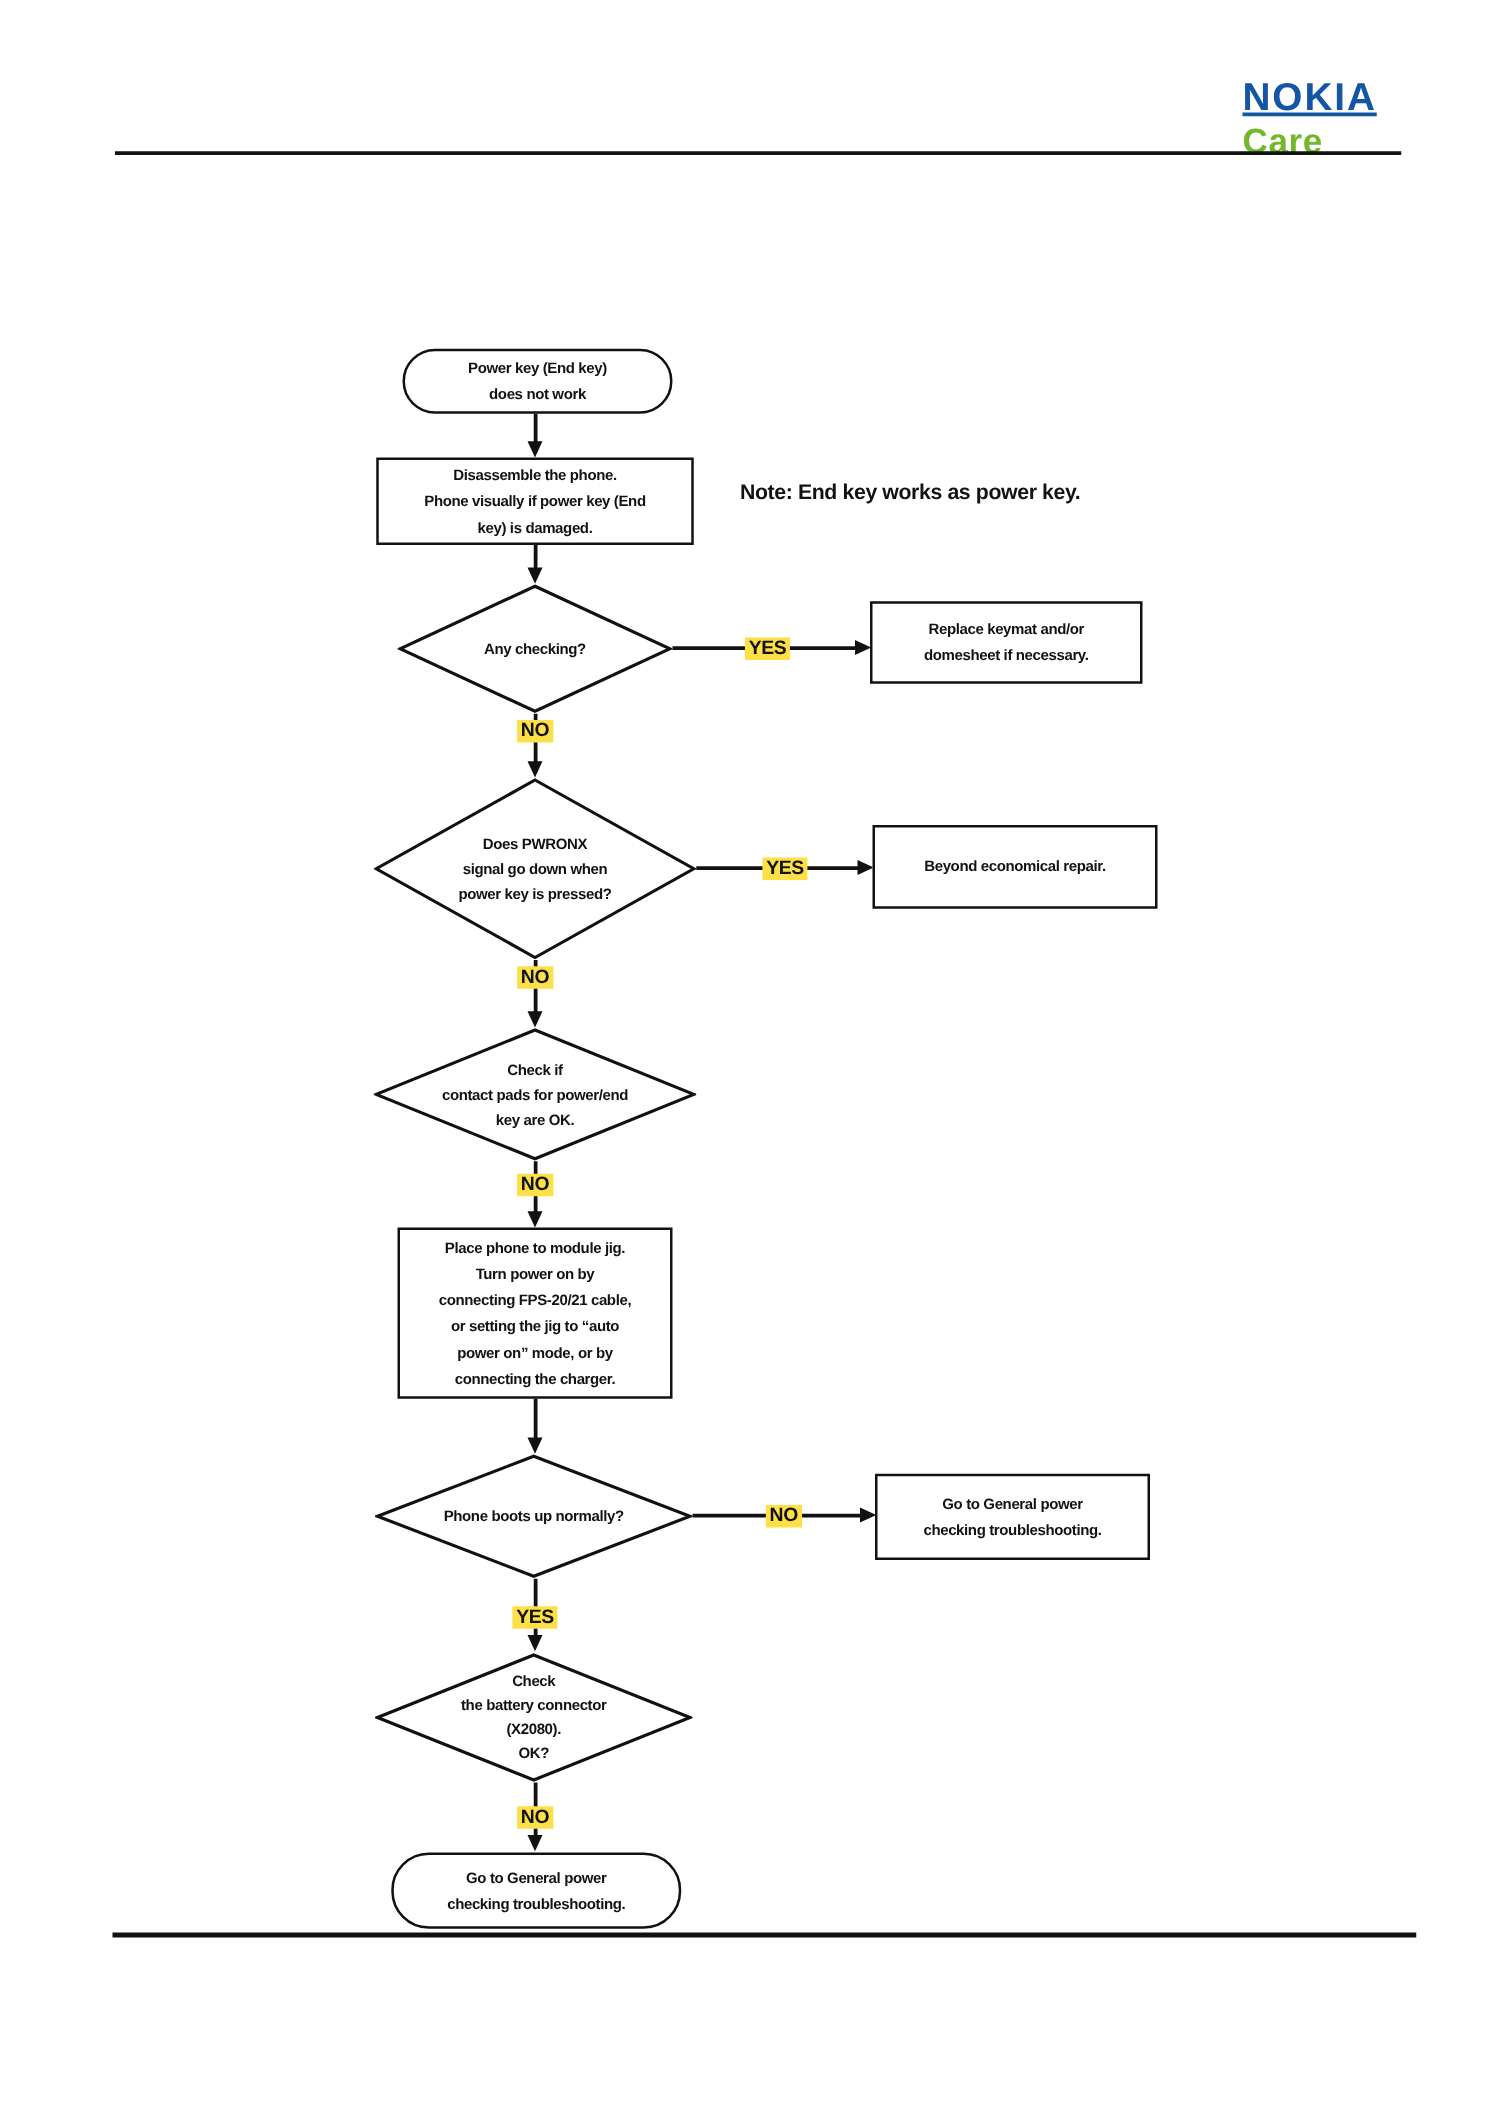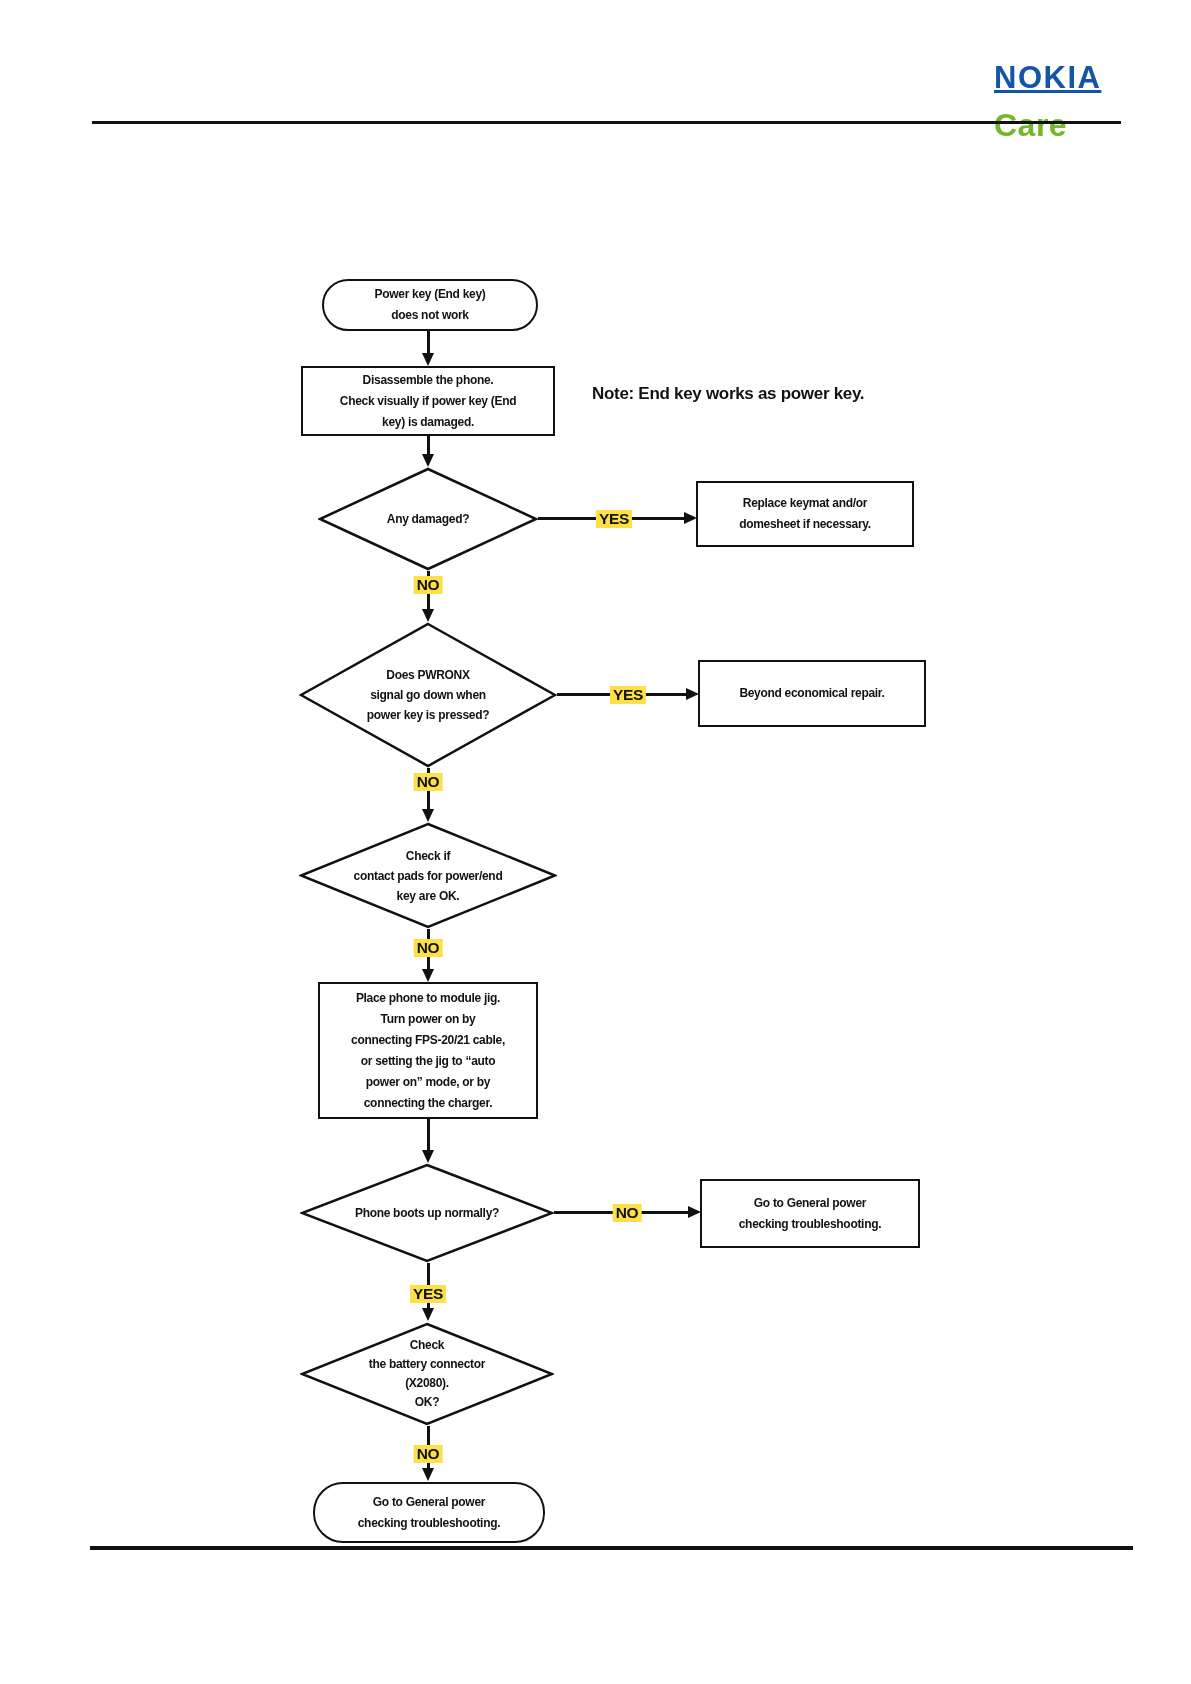--- a/index.html
+++ b/index.html
@@ -3,21 +3,21 @@
 <meta charset="utf-8">
 <style>
   html,body{margin:0;padding:0;background:#ffffff;}
   .page{
     position:relative;width:1191px;height:1684px;background:#ffffff;overflow:hidden;
     font-family:"Liberation Sans","DejaVu Sans",sans-serif;color:#121212;
   }
   
   .logo{position:absolute;left:994px;top:62px;line-height:1;}
   .logo-brand{font-weight:bold;font-size:31px;letter-spacing:1.5px;color:#1455a5;}
-  .logo-sub{font-weight:bold;font-size:32px;margin-top:16px;color:#73b72b;letter-spacing:0.5px;}
+  .logo-sub{font-weight:bold;font-size:28px;margin-top:6px;color:#73b72b;letter-spacing:0.5px;}
   .rule{position:absolute;background:#111;}
   
   .node{position:absolute;box-sizing:border-box;display:flex;align-items:center;justify-content:center;text-align:center;}
   .rect{border:2.5px solid #111;background:#fff;}
   .terminator{border:2.5px solid #111;background:#fff;}
   .node-text{white-space:pre-line;font-weight:bold;font-size:12px;line-height:21px;letter-spacing:-0.3px;}
   .diamond{position:absolute;}
   .diamond svg{position:absolute;left:0;top:0;}
   .diamond .node-text{position:absolute;left:0;top:0;right:0;bottom:0;display:flex;align-items:center;justify-content:center;text-align:center;line-height:20px;}
   .d5 .node-text{line-height:19px;}
@@ -43,34 +43,34 @@
   <div class="node terminator" style="left:322px;top:279px;width:216px;height:52px;border-radius:26px;">
     <div class="node-text">Power key (End key)
 does not work</div>
   </div>
 
   <div class="vline" style="left:427px;top:331px;height:24px;"></div>
   <div class="ah-down" style="left:422px;top:353px;"></div>
 
   <div class="node rect" style="left:301px;top:366px;width:254px;height:70px;">
     <div class="node-text">Disassemble the phone.
-Check visually if power key (End
+Phone visually if power key (End
 key) is damaged.</div>
   </div>
 
   <div class="note" style="left:592px;top:384px;">Note: End key works as power key.</div>
 
   <div class="vline" style="left:427px;top:436px;height:20px;"></div>
   <div class="ah-down" style="left:422px;top:454px;"></div>
 
   <div class="diamond" style="left:318px;top:467px;width:220px;height:104px;">
     <svg width="220" height="104">
       <polygon points="110,2 218,52 110,102 2,52" fill="#ffffff" stroke="#111111" stroke-width="2.5"></polygon>
     </svg>
-    <div class="node-text">Any damaged?</div>
+    <div class="node-text">Any checking?</div>
   </div>
 
   <div class="hline" style="left:538px;top:517px;width:150px;"></div>
   <div class="ah-right" style="left:684px;top:512px;"></div>
   <div class="edge-label" style="left:614px;top:519px;">YES</div>
 
   <div class="node rect" style="left:696px;top:481px;width:218px;height:66px;">
     <div class="node-text">Replace keymat and/or
 domesheet if necessary.</div>
   </div>

